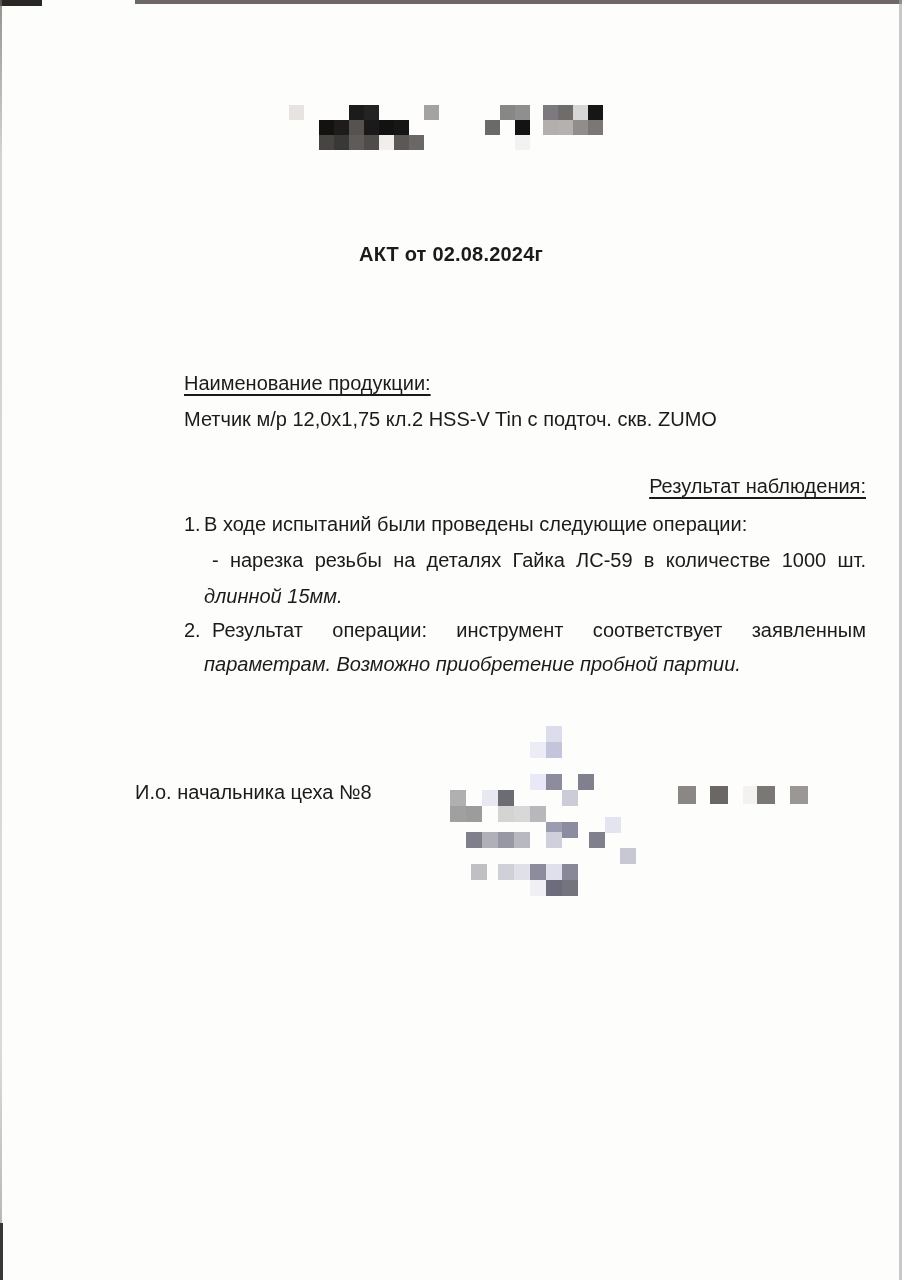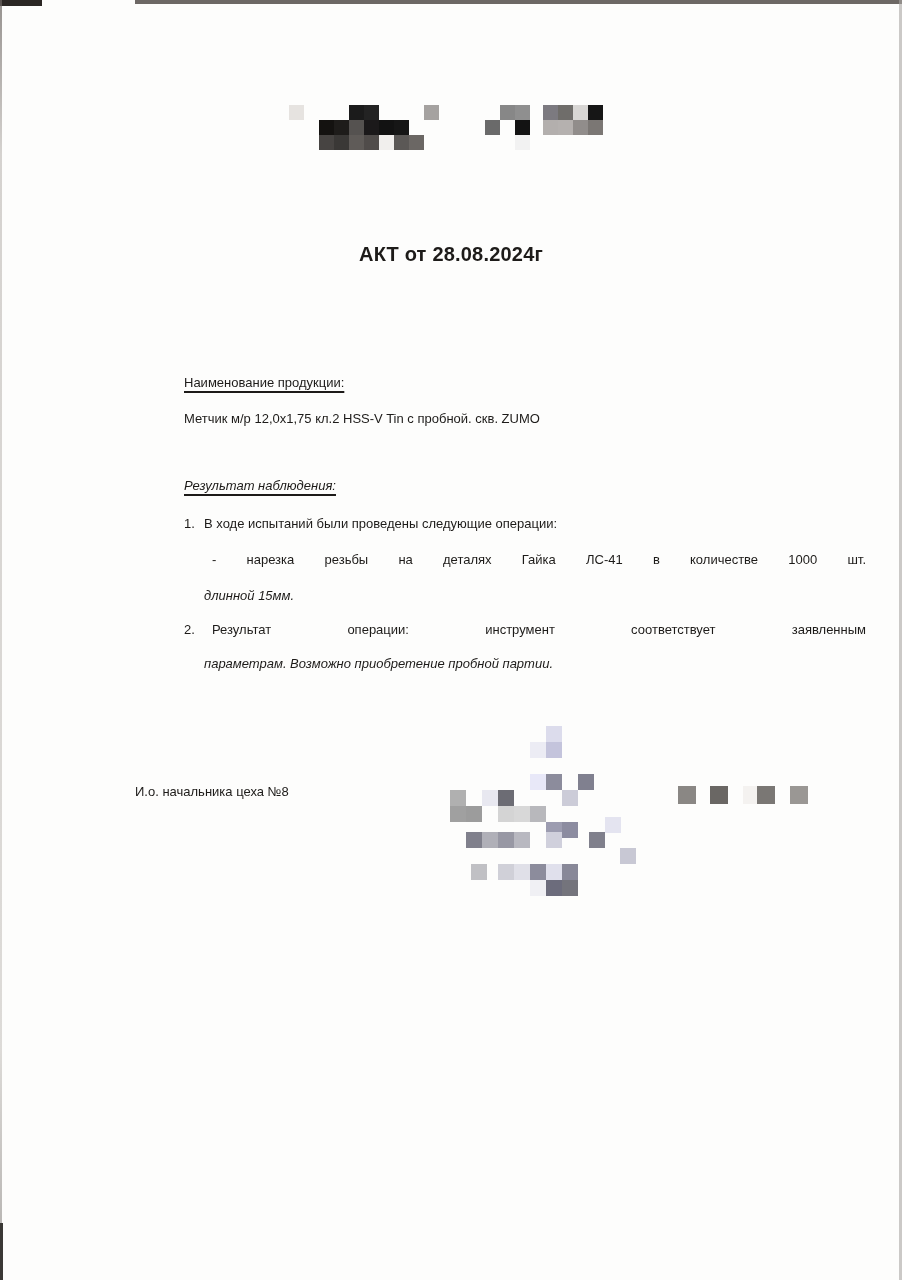--- a/index.html
+++ b/index.html
@@ -28,26 +28,26 @@
   .mosaic-signature { left: 448px; top: 712px; width: 195px; height: 195px; }
   .mosaic-name      { left: 675px; top: 783px; width: 135px; height: 24px; }
 
   
   .doc-title {
     left: 0; right: 0; top: 243px;
     text-align: center;
     font-size: 20px; font-weight: bold; letter-spacing: .2px;
   }
   .u { text-decoration: underline; text-underline-offset: 4px; text-decoration-thickness: 1.5px; }
-  .line { font-size: 13px; line-height: 26px; white-space: nowrap; }
+  .line { font-size: 20px; line-height: 26px; white-space: nowrap; }
 
   .product-heading { left: 184px; top: 370px; }
   .product-value   { left: 184px; top: 406px; }
 
-  .results-heading { left: 184px; top: 473px; width: 682px; text-align: left; white-space: normal; font-style: italic; }
+  .results-heading { left: 184px; top: 473px; width: 682px; text-align: right; white-space: normal; }
 
   .num  { position: absolute; left: 184px; width: 26px; }
   .row1-l1 { top: 511px; } .row1-l2 { top: 547px; } .row1-l3 { top: 583px; font-style: italic; }
   .row2-l1 { top: 617px; } .row2-l2 { top: 651px; font-style: italic; }
   .itxt { left: 204px; }
   .justify-line {
     left: 212px; width: 654px;
     white-space: normal;
     text-align: justify;
     text-align-last: justify;
@@ -89,30 +89,30 @@
     <div style="left: 258px; top: 5px; width: 15px; height: 15px; background: rgb(124, 122, 128);"></div>
     <div style="left: 273px; top: 5px; width: 15px; height: 15px; background: rgb(111, 109, 106);"></div>
     <div style="left: 288px; top: 5px; width: 15px; height: 15px; background: rgb(216, 214, 212);"></div>
     <div style="left: 303px; top: 5px; width: 15px; height: 15px; background: rgb(22, 22, 22);"></div>
     <div style="left: 258px; top: 20px; width: 15px; height: 15px; background: rgb(179, 175, 173);"></div>
     <div style="left: 273px; top: 20px; width: 15px; height: 15px; background: rgb(181, 177, 175);"></div>
     <div style="left: 288px; top: 20px; width: 15px; height: 15px; background: rgb(145, 141, 139);"></div>
     <div style="left: 303px; top: 20px; width: 15px; height: 15px; background: rgb(123, 119, 116);"></div>
   </div>
 
-<div class="abs doc-title">АКТ от 28.08.2024г</div>
+<div class="abs doc-title">АКТ от 02.08.2024г</div>
 
 <div class="abs line u product-heading">Наименование продукции:</div>
-<div class="abs line product-value">Метчик м/р 12,0х1,75 кл.2 HSS-V Tin с пробной. скв. ZUMO</div>
+<div class="abs line product-value">Метчик м/р 12,0х1,75 кл.2 HSS-V Tin с подточ. скв. ZUMO</div>
 
 <div class="abs line results-heading"><span class="u">Результат наблюдения:</span></div>
 
 <div class="abs line num row1-l1">1.</div>
 <div class="abs line itxt row1-l1">В ходе испытаний были проведены следующие операции:</div>
-<div class="abs line justify-line row1-l2">- нарезка резьбы на деталях Гайка ЛС-41 в количестве 1000 шт.</div>
+<div class="abs line justify-line row1-l2">- нарезка резьбы на деталях Гайка ЛС-59 в количестве 1000 шт.</div>
 <div class="abs line itxt row1-l3">длинной 15мм.</div>
 
 <div class="abs line num row2-l1">2.</div>
 <div class="abs line justify-line row2-l1">Результат операции: инструмент соответствует заявленным</div>
 <div class="abs line itxt row2-l2">параметрам. Возможно приобретение пробной партии.</div>
 
 <div class="abs line signature-label">И.о. начальника цеха №8</div>
 <div class="mosaic mosaic-signature">
     <div style="left: 98px; top: 14px; width: 16px; height: 16px; background: rgb(220, 220, 236);"></div>
     <div style="left: 82px; top: 30px; width: 16px; height: 16px; background: rgb(236, 236, 244);"></div>

